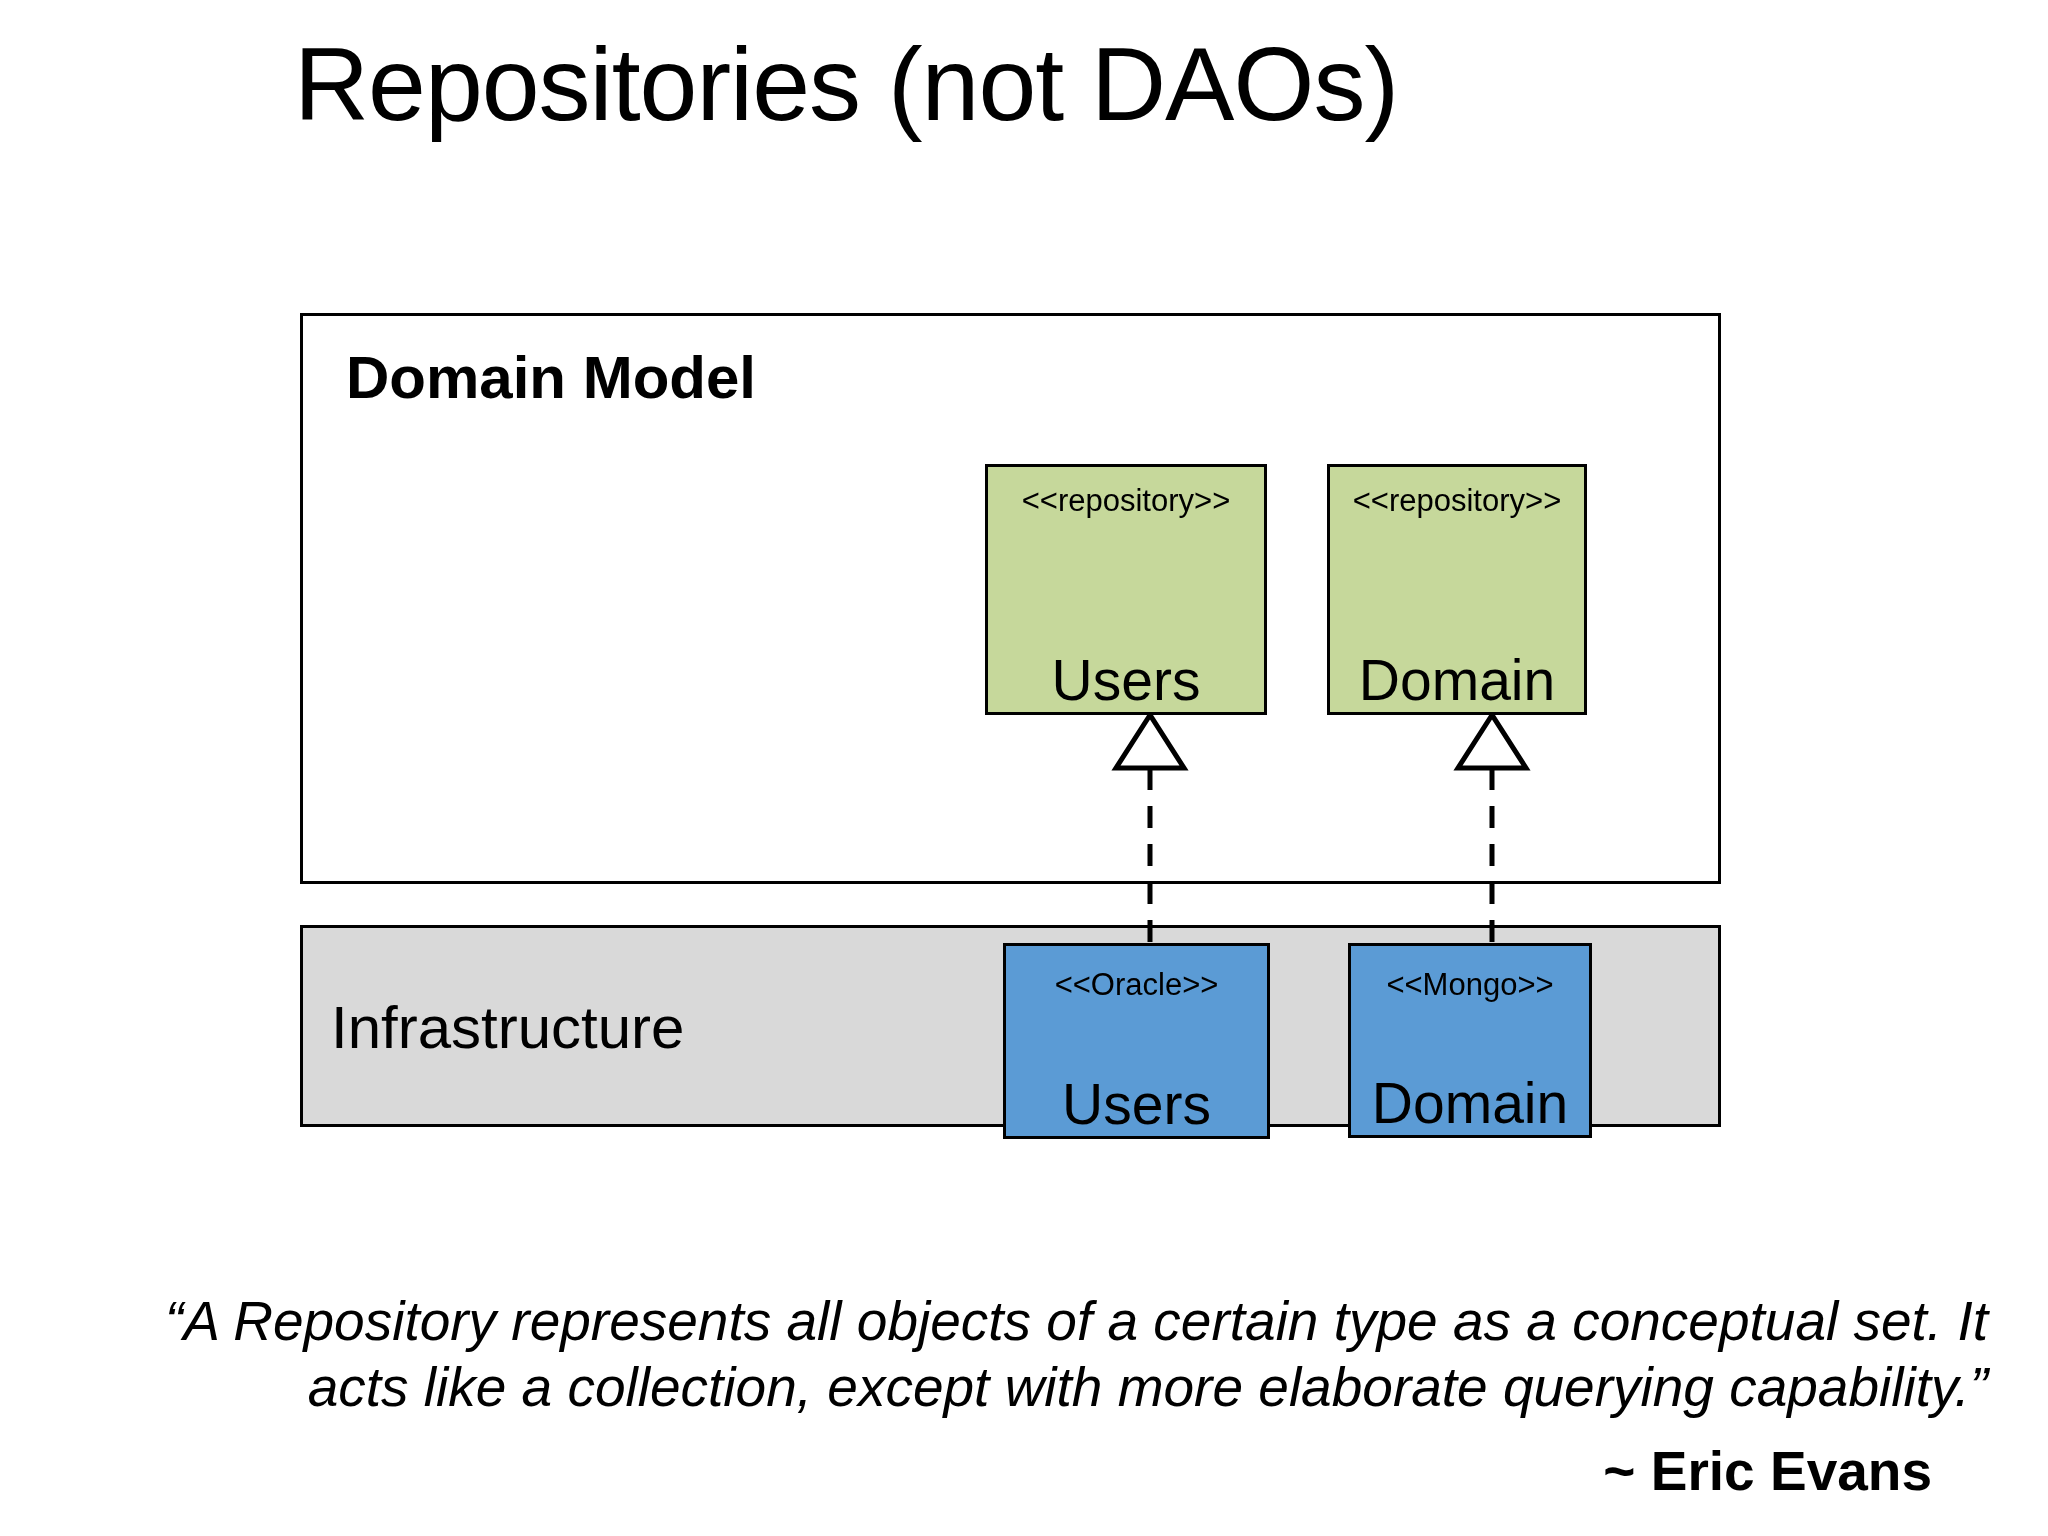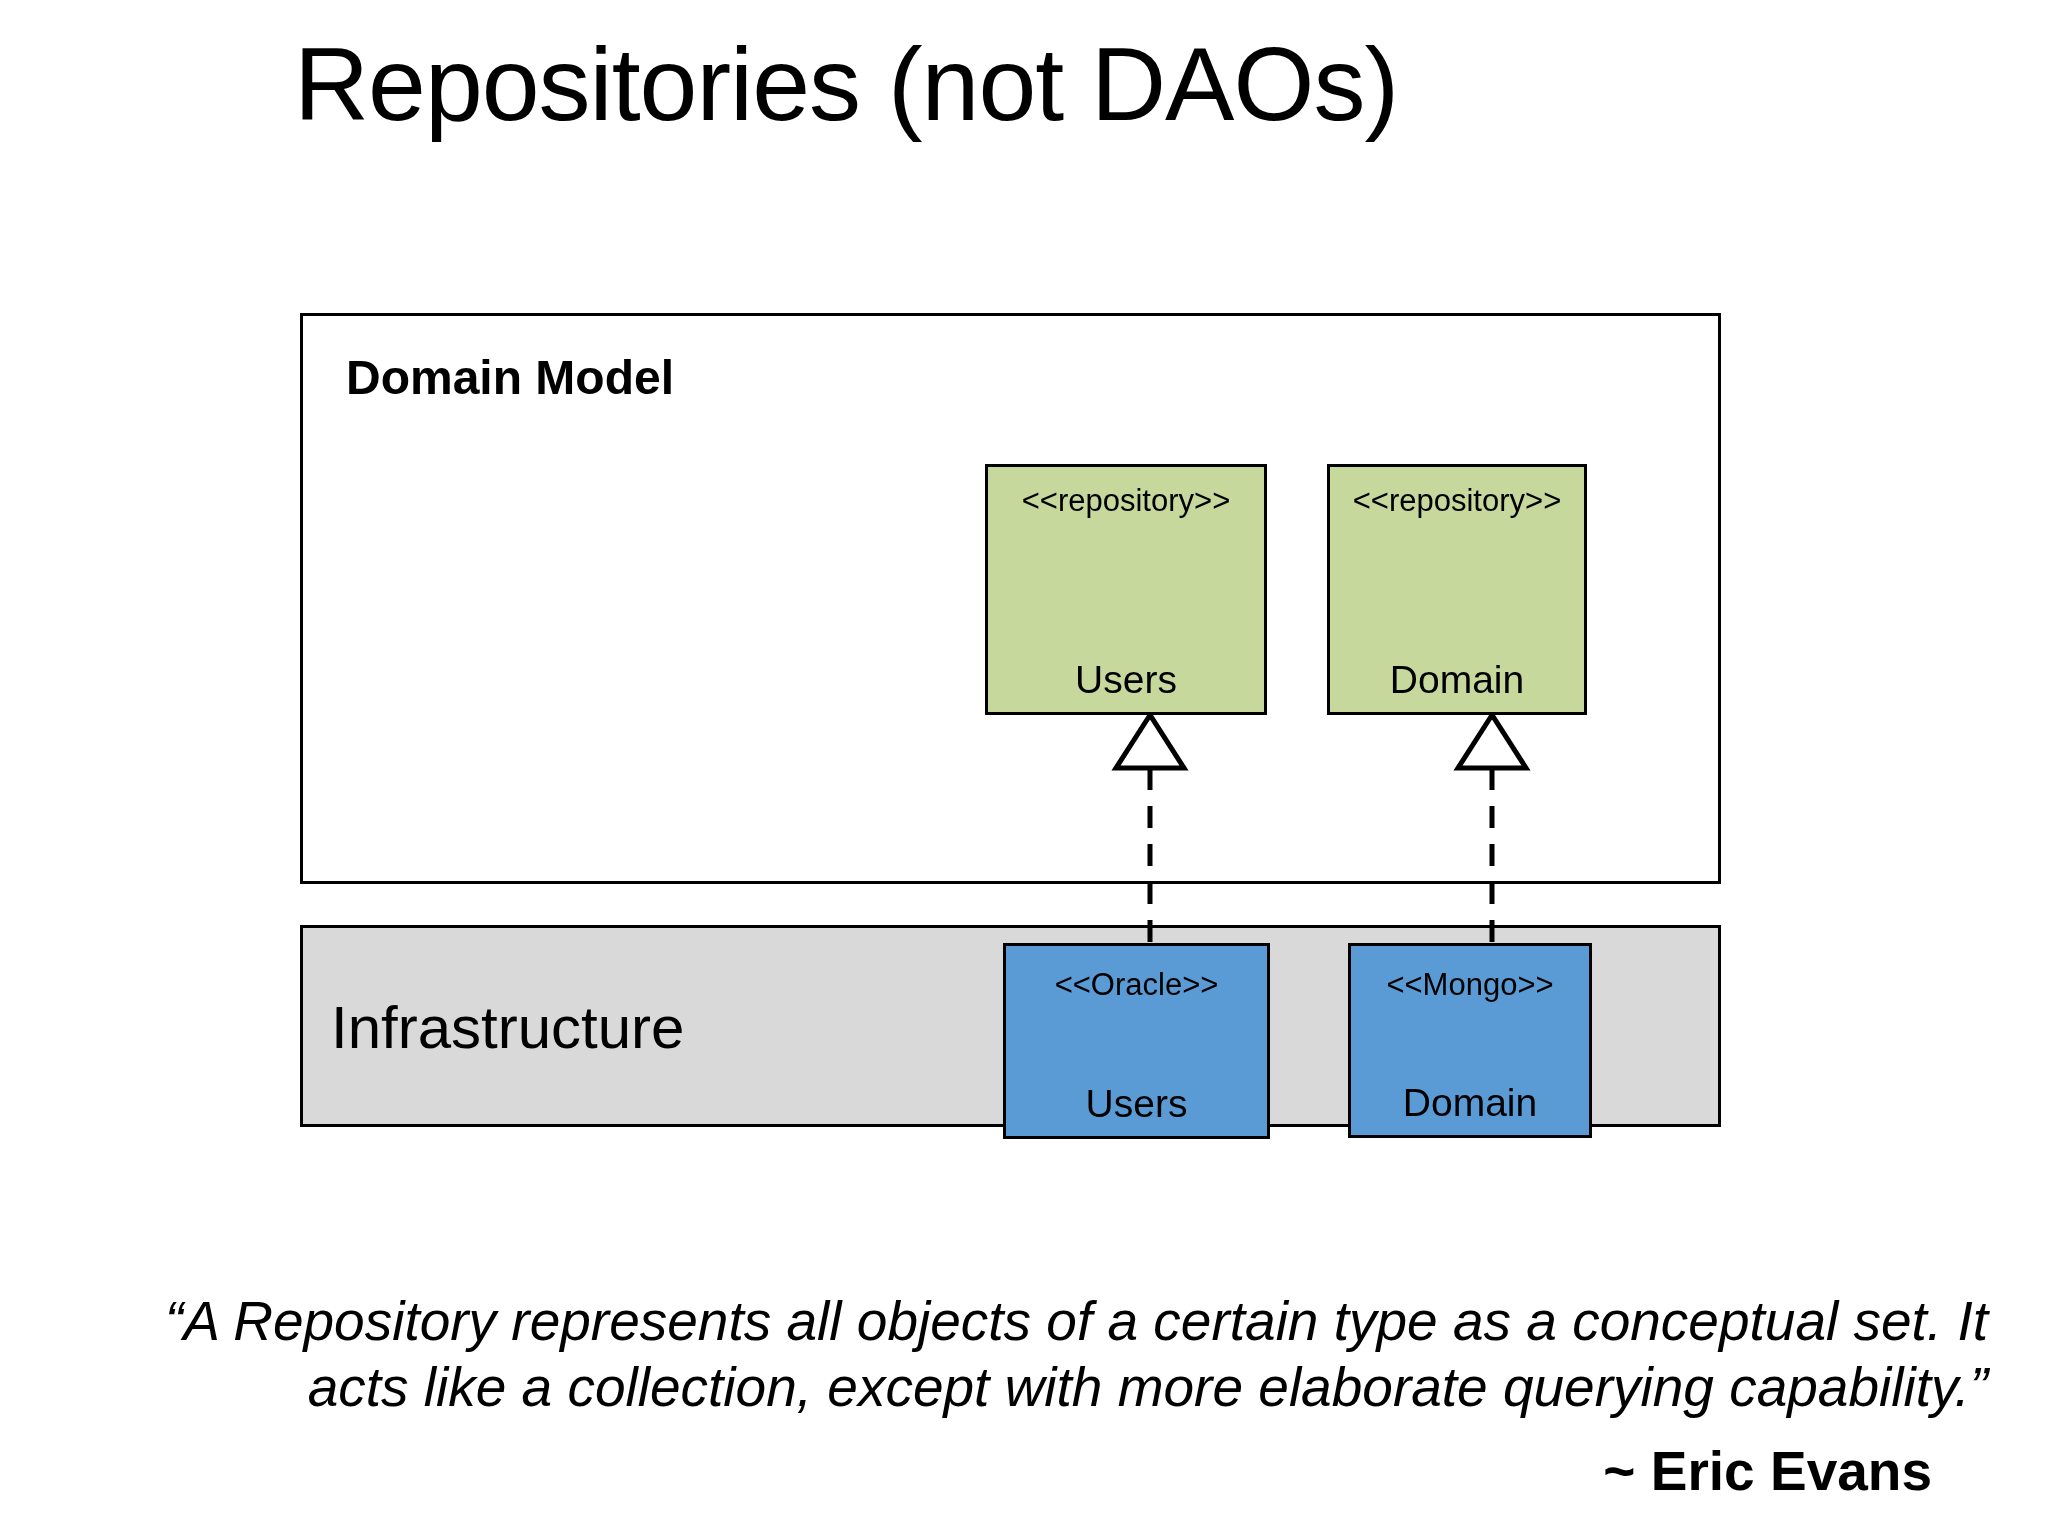--- a/index.html
+++ b/index.html
@@ -38,21 +38,21 @@
     width: 1421px;
     height: 571px;
     border: 3px solid #000000;
     background: #ffffff;
     box-sizing: border-box;
   }
   #domain-model-label {
     position: absolute;
     left: 43px;
     top: 27px;
-    font-size: 48px;
+    font-size: 60px;
     line-height: 70px;
     font-weight: bold;
     white-space: nowrap;
   }
 
   
   #infrastructure-box {
     position: absolute;
     left: 300px;
     top: 925px;
@@ -88,21 +88,21 @@
   }
   .uml-box.datastore {
     background: #5b9bd5;
   }
   .uml-stereotype {
     font-size: 31px;
     line-height: 36px;
     white-space: nowrap;
   }
   .uml-name {
-    font-size: 39px;
+    font-size: 57px;
     line-height: 64px;
     white-space: nowrap;
   }
 
   
   #repo-users-box {
     left: 985px;
     top: 464px;
     width: 282px;
     height: 251px;

